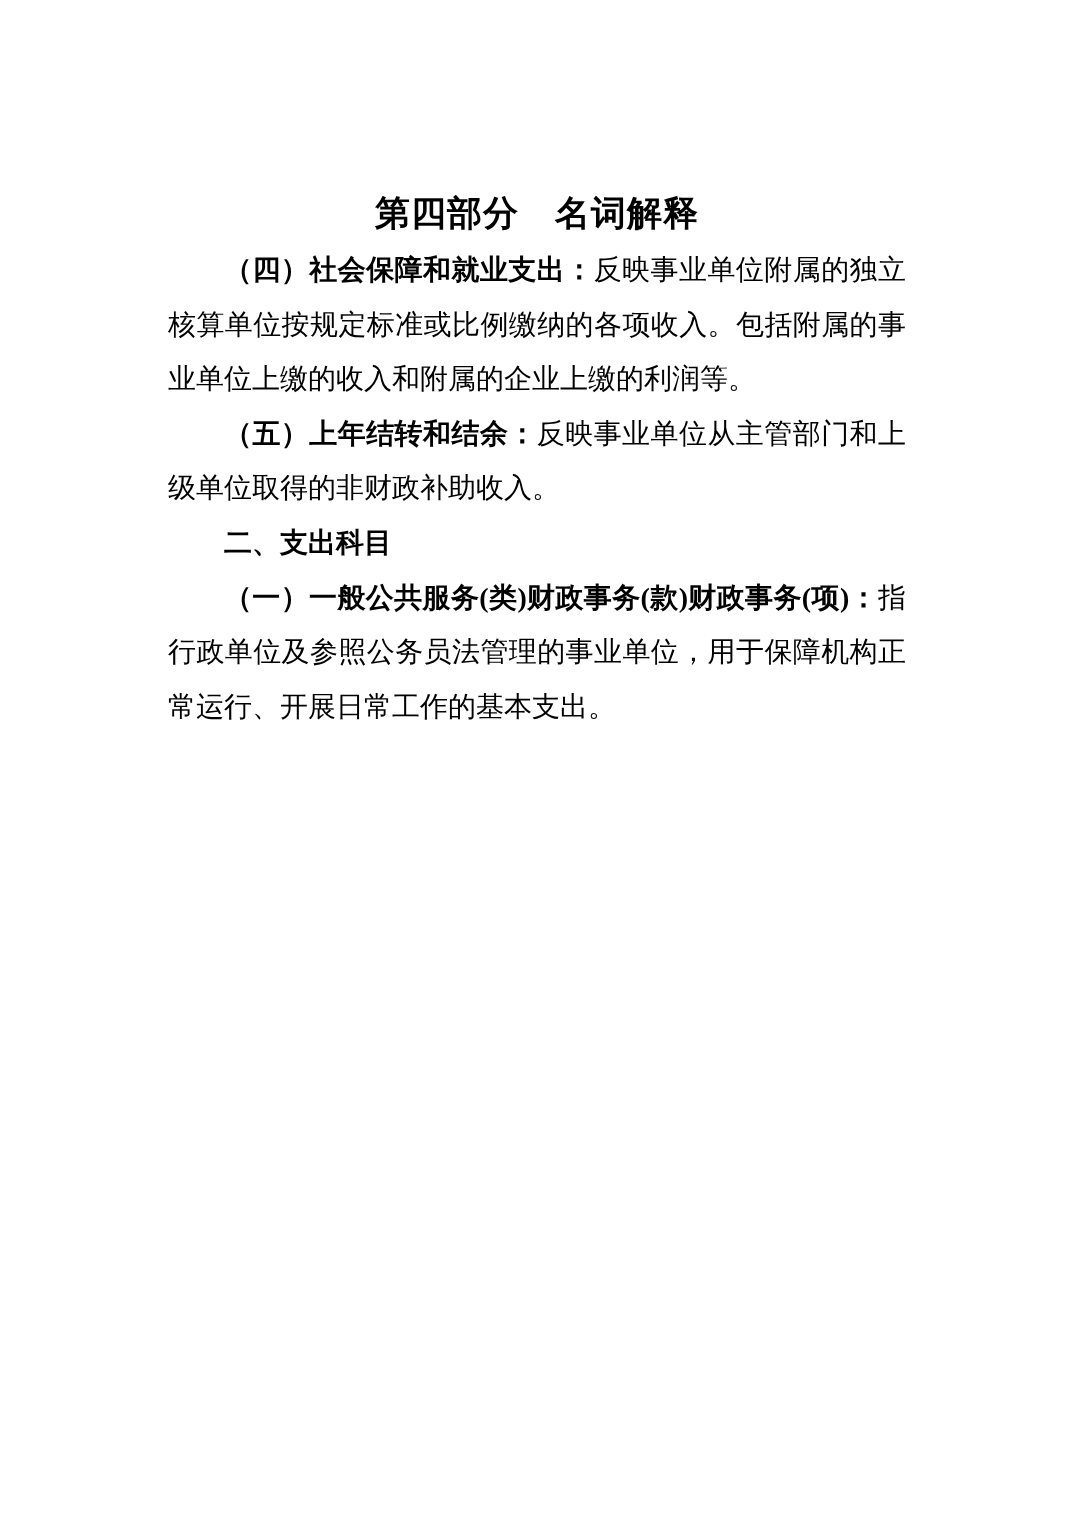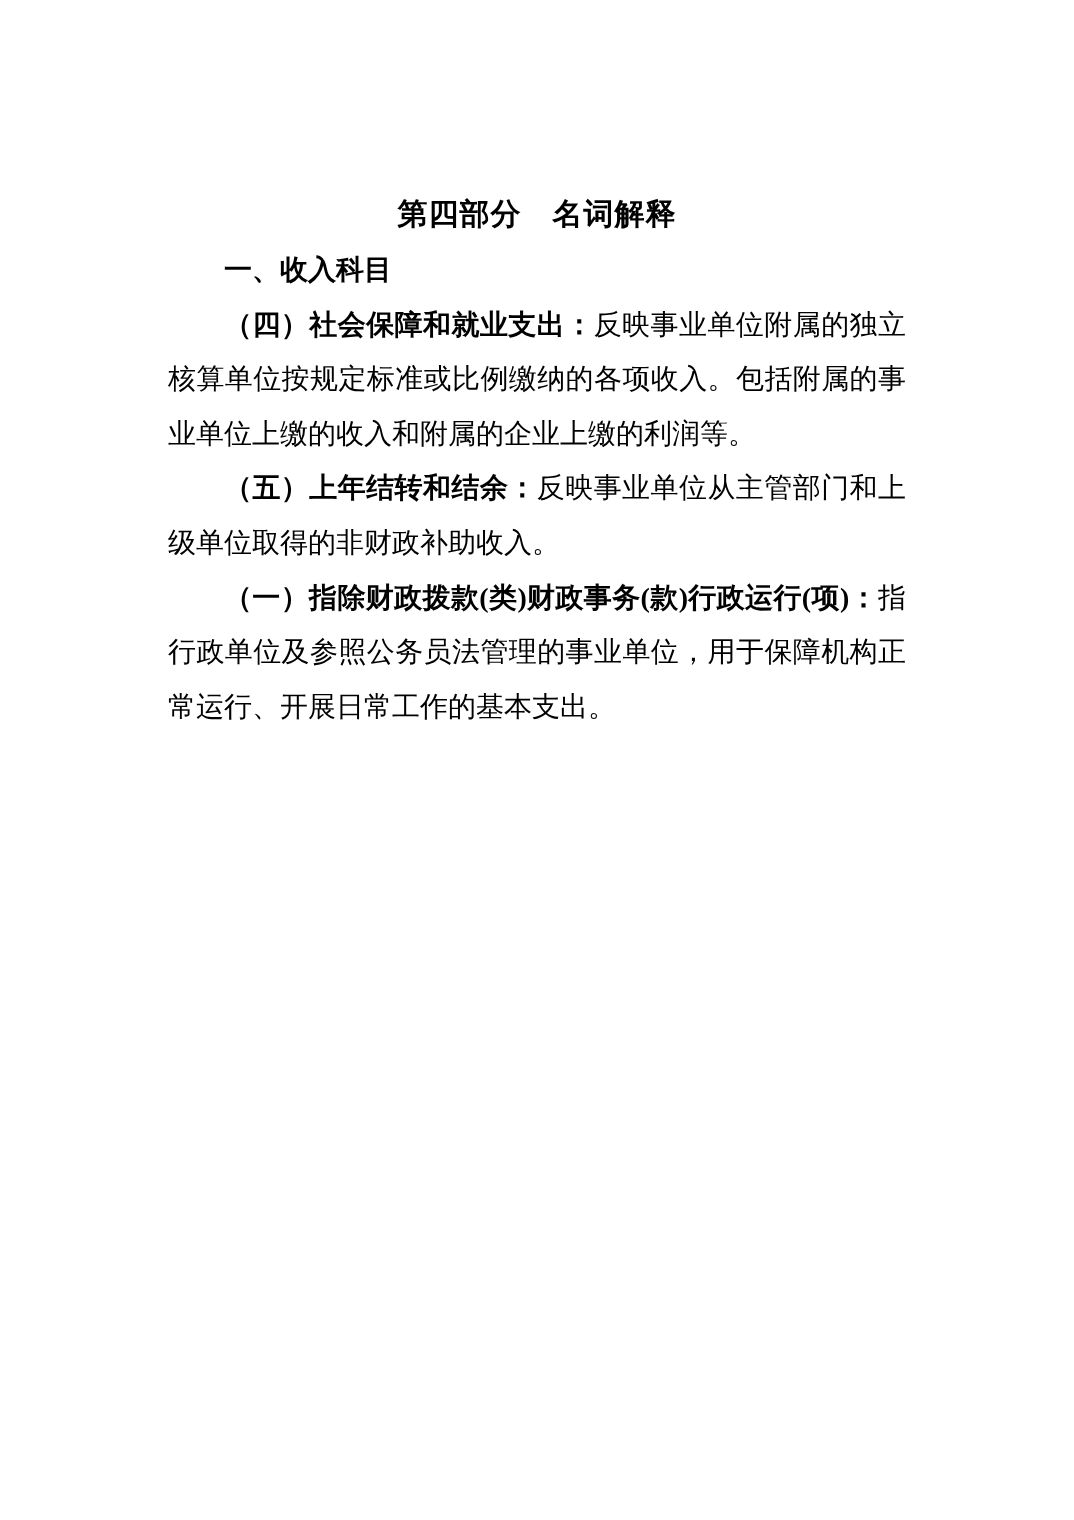--- a/index.html
+++ b/index.html
@@ -14,21 +14,21 @@
     margin: 0 auto;
     background: #ffffff;
     box-sizing: border-box;
     padding: 193px 168px 0 168px;
     overflow: hidden;
     color: #000000;
     font-family: "Liberation Serif", "DejaVu Serif", serif;
   }
   .doc-title {
     margin: 0 0 8px 0;
-    font-size: 30px;
+    font-size: 35px;
     line-height: 42px;
     font-weight: 700;
     text-align: center;
     letter-spacing: 1px;
     white-space: pre;
   }
   .para {
     margin: 0;
     font-size: 28px;
     line-height: 54.6px;
@@ -39,18 +39,18 @@
   }
   .run { font-weight: 400; }
   .run.bold { font-weight: 700; }
 </style>
 </head>
 <body>
 
 <div class="page">
   <h1 class="doc-title">第四部分　名词解释</h1>
   <main>
-      <p class="para"><span class="run bold">一、收入科目</span></p>
       <p class="para"><span class="run bold">（四）社会保障和就业支出：</span><span class="run">反映事业单位附属的独立核算单位按规定标准或比例缴纳的各项收入。包括附属的事业单位上缴的收入和附属的企业上缴的利润等。</span></p>
       <p class="para"><span class="run bold">（五）上年结转和结余：</span><span class="run">反映事业单位从主管部门和上级单位取得的非财政补助收入。</span></p>
-      <p class="para"><span class="run bold">（一）指除财政拨款(类)财政事务(款)行政运行(项)：</span><span class="run">指行政单位及参照公务员法管理的事业单位，用于保障机构正常运行、开展日常工作的基本支出。</span></p>
+      <p class="para"><span class="run bold">二、支出科目</span></p>
+      <p class="para"><span class="run bold">（一）一般公共服务(类)财政事务(款)财政事务(项)：</span><span class="run">指行政单位及参照公务员法管理的事业单位，用于保障机构正常运行、开展日常工作的基本支出。</span></p>
     </main>
 </div>
 
 </body></html>

